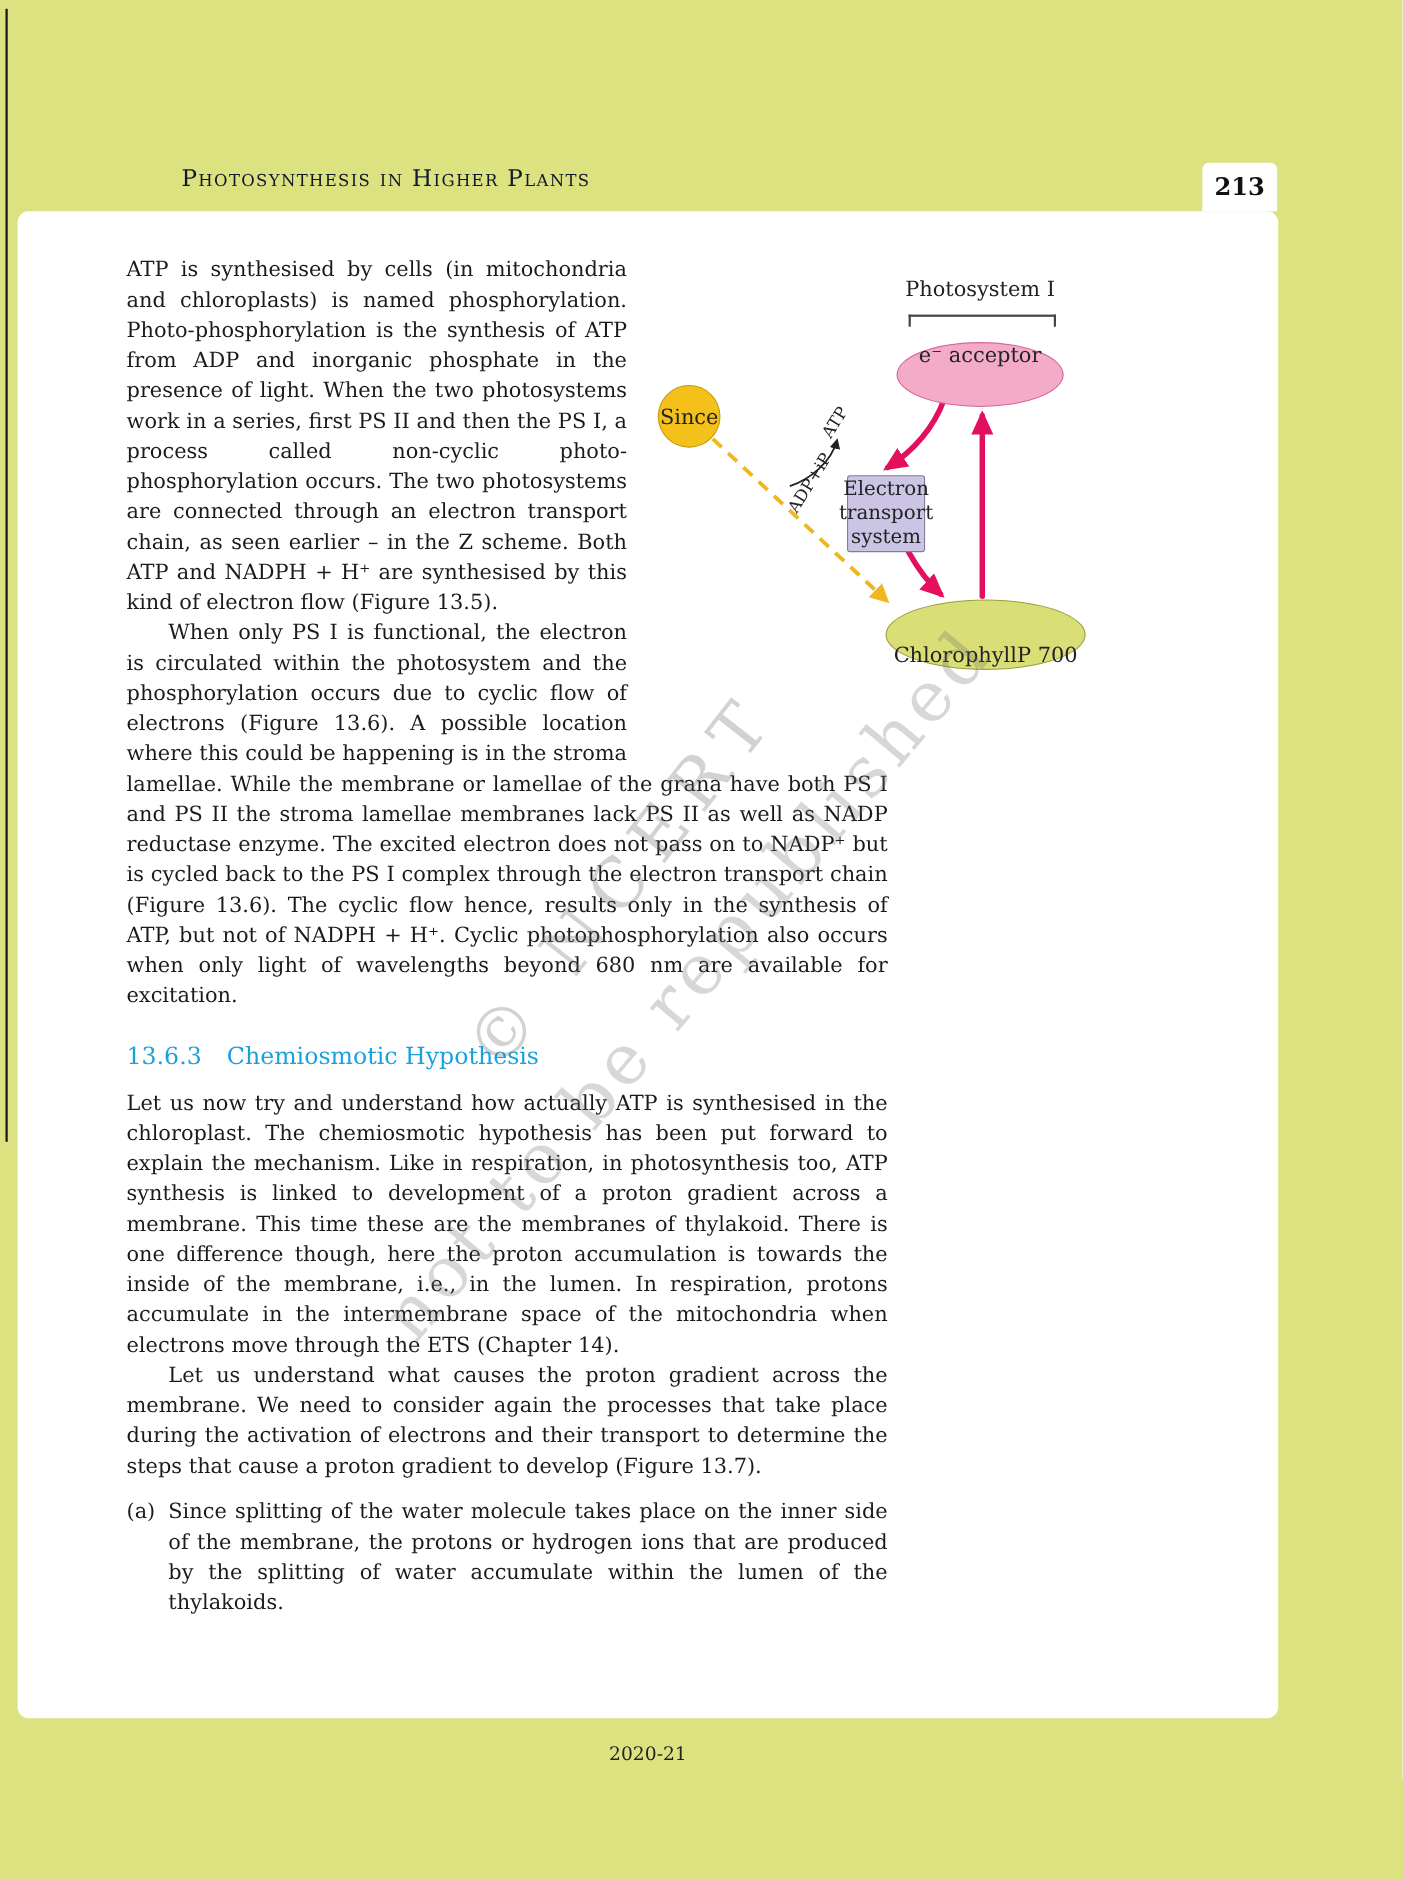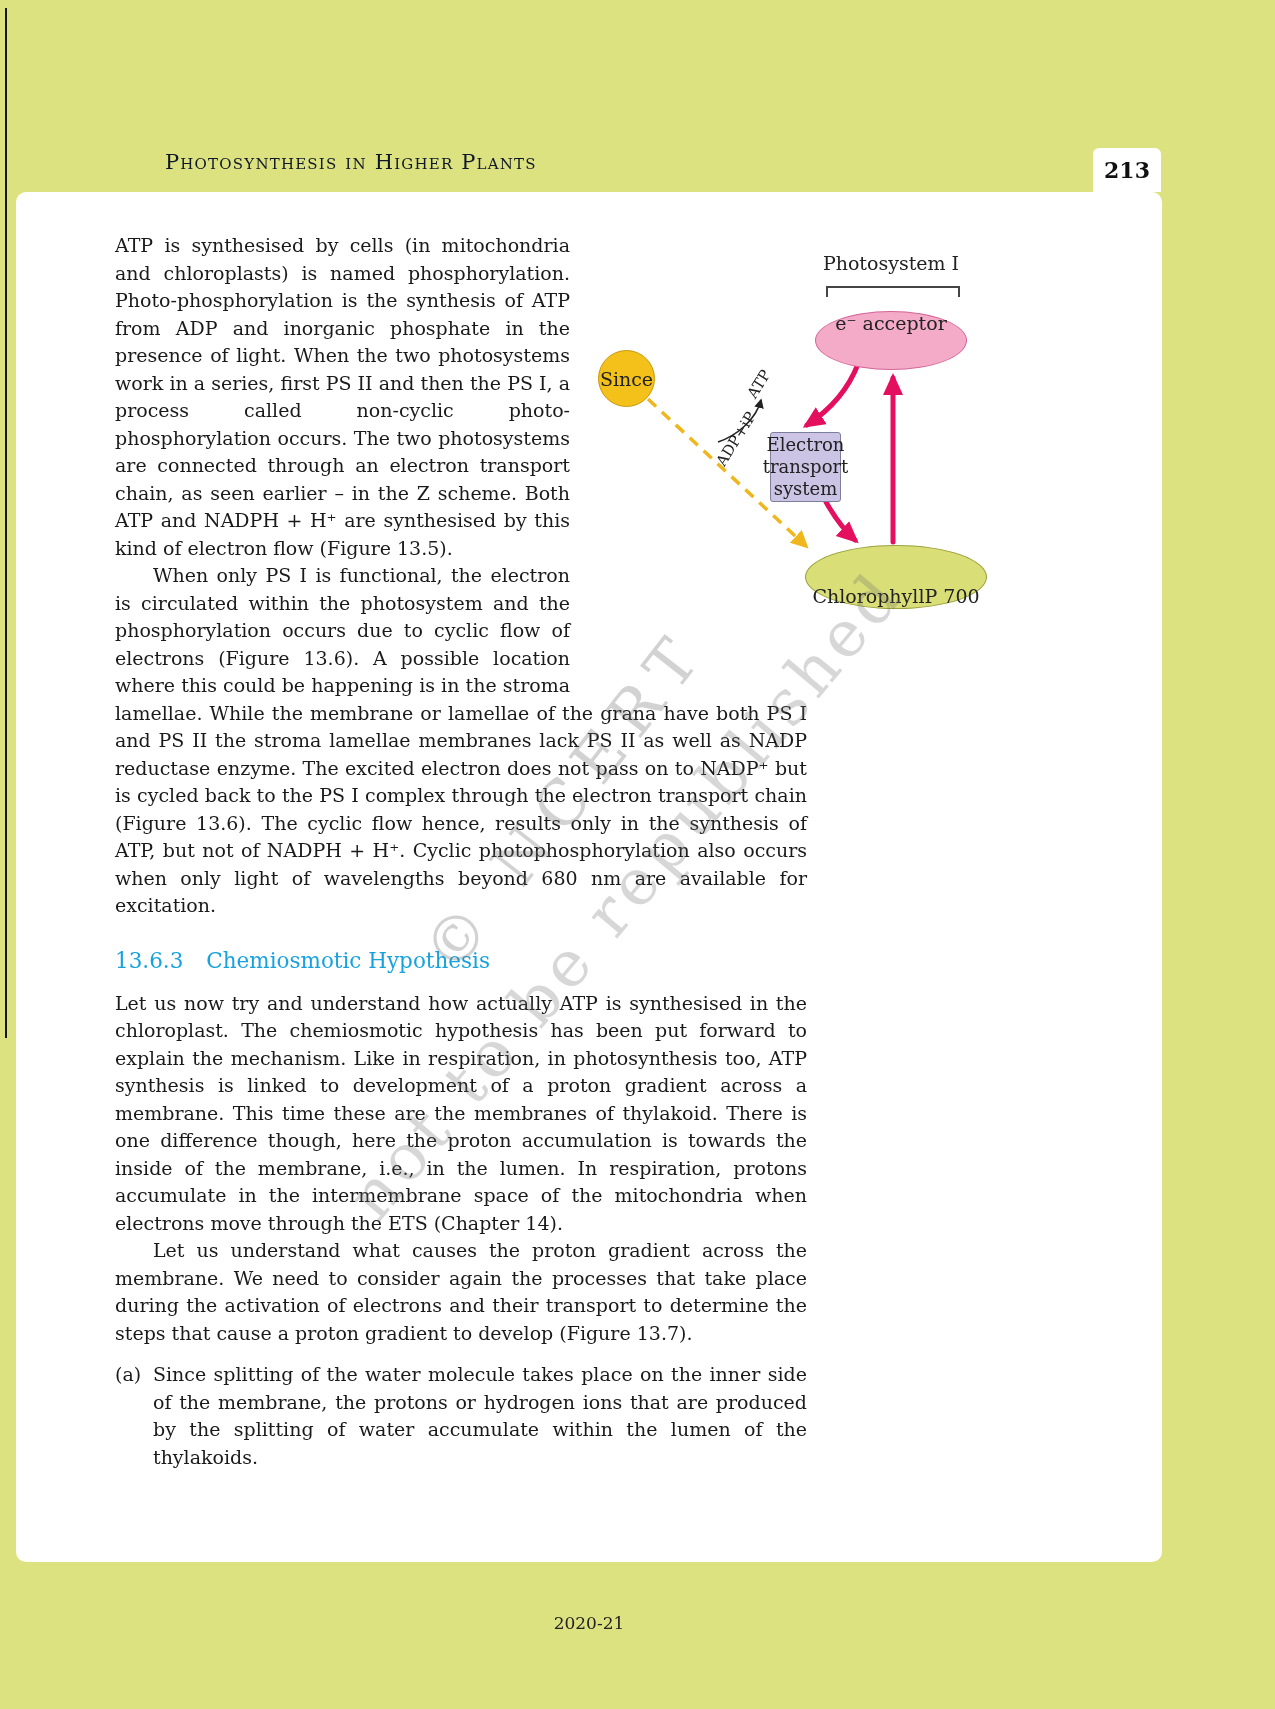--- a/index.html
+++ b/index.html
@@ -71,21 +71,21 @@
   .watermark{
     position:absolute;z-index:50;pointer-events:none;white-space:nowrap;
     font-family:"DejaVu Serif","Liberation Serif",serif;
   }
   .wm1{left:565px;top:800px;transform:translate(-50%,-50%) rotate(-52deg);
     font-size:62px;letter-spacing:14px;color:rgba(105,105,105,0.30);}
   .wm2{left:625px;top:895px;transform:translate(-50%,-50%) rotate(-50deg);
     font-size:64px;letter-spacing:6px;color:rgba(110,110,110,0.28);}
   
   .footer{position:absolute;left:16px;top:1585px;width:1146px;text-align:center;
-    font-size:17px;color:#222;margin-top:28px;}
+    font-size:17px;color:#222;}
 </style>
 </head>
 <body>
 
 <div>
   <div class="edge-line"></div>
   <div class="sheet"></div>
 
   <div class="running-header">Photosynthesis in Higher Plants</div>
   <div class="page-num-box">

